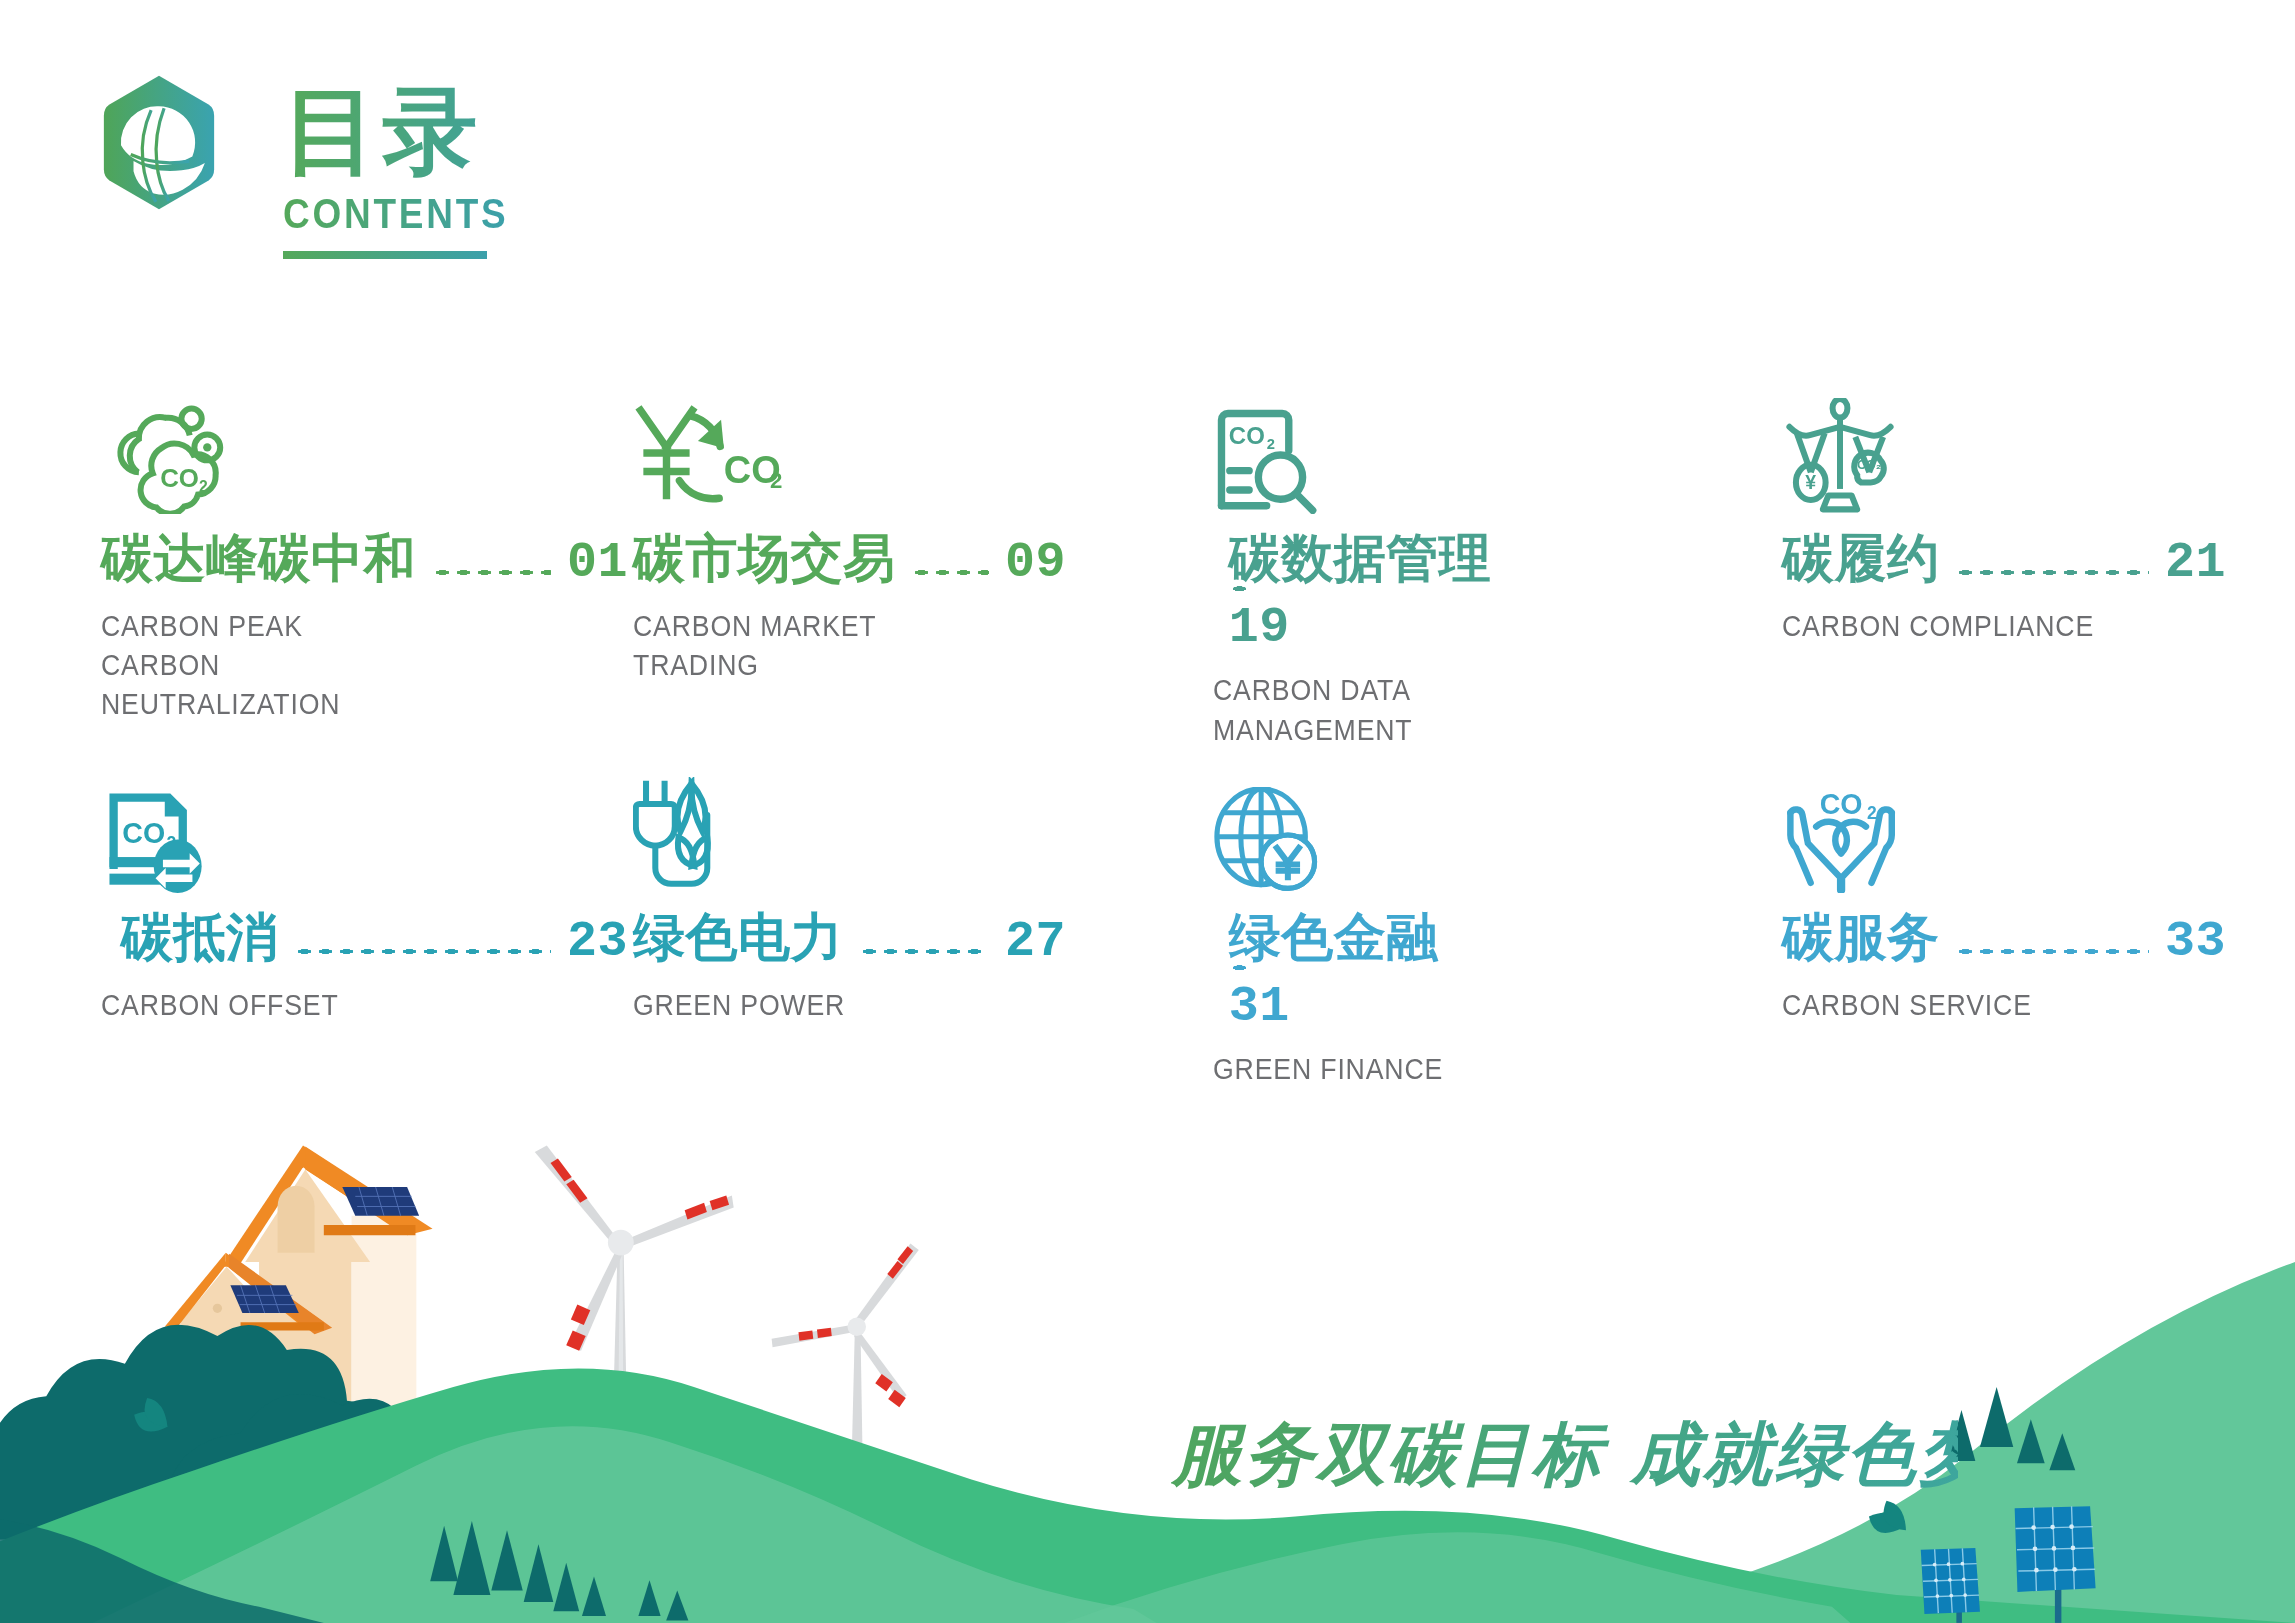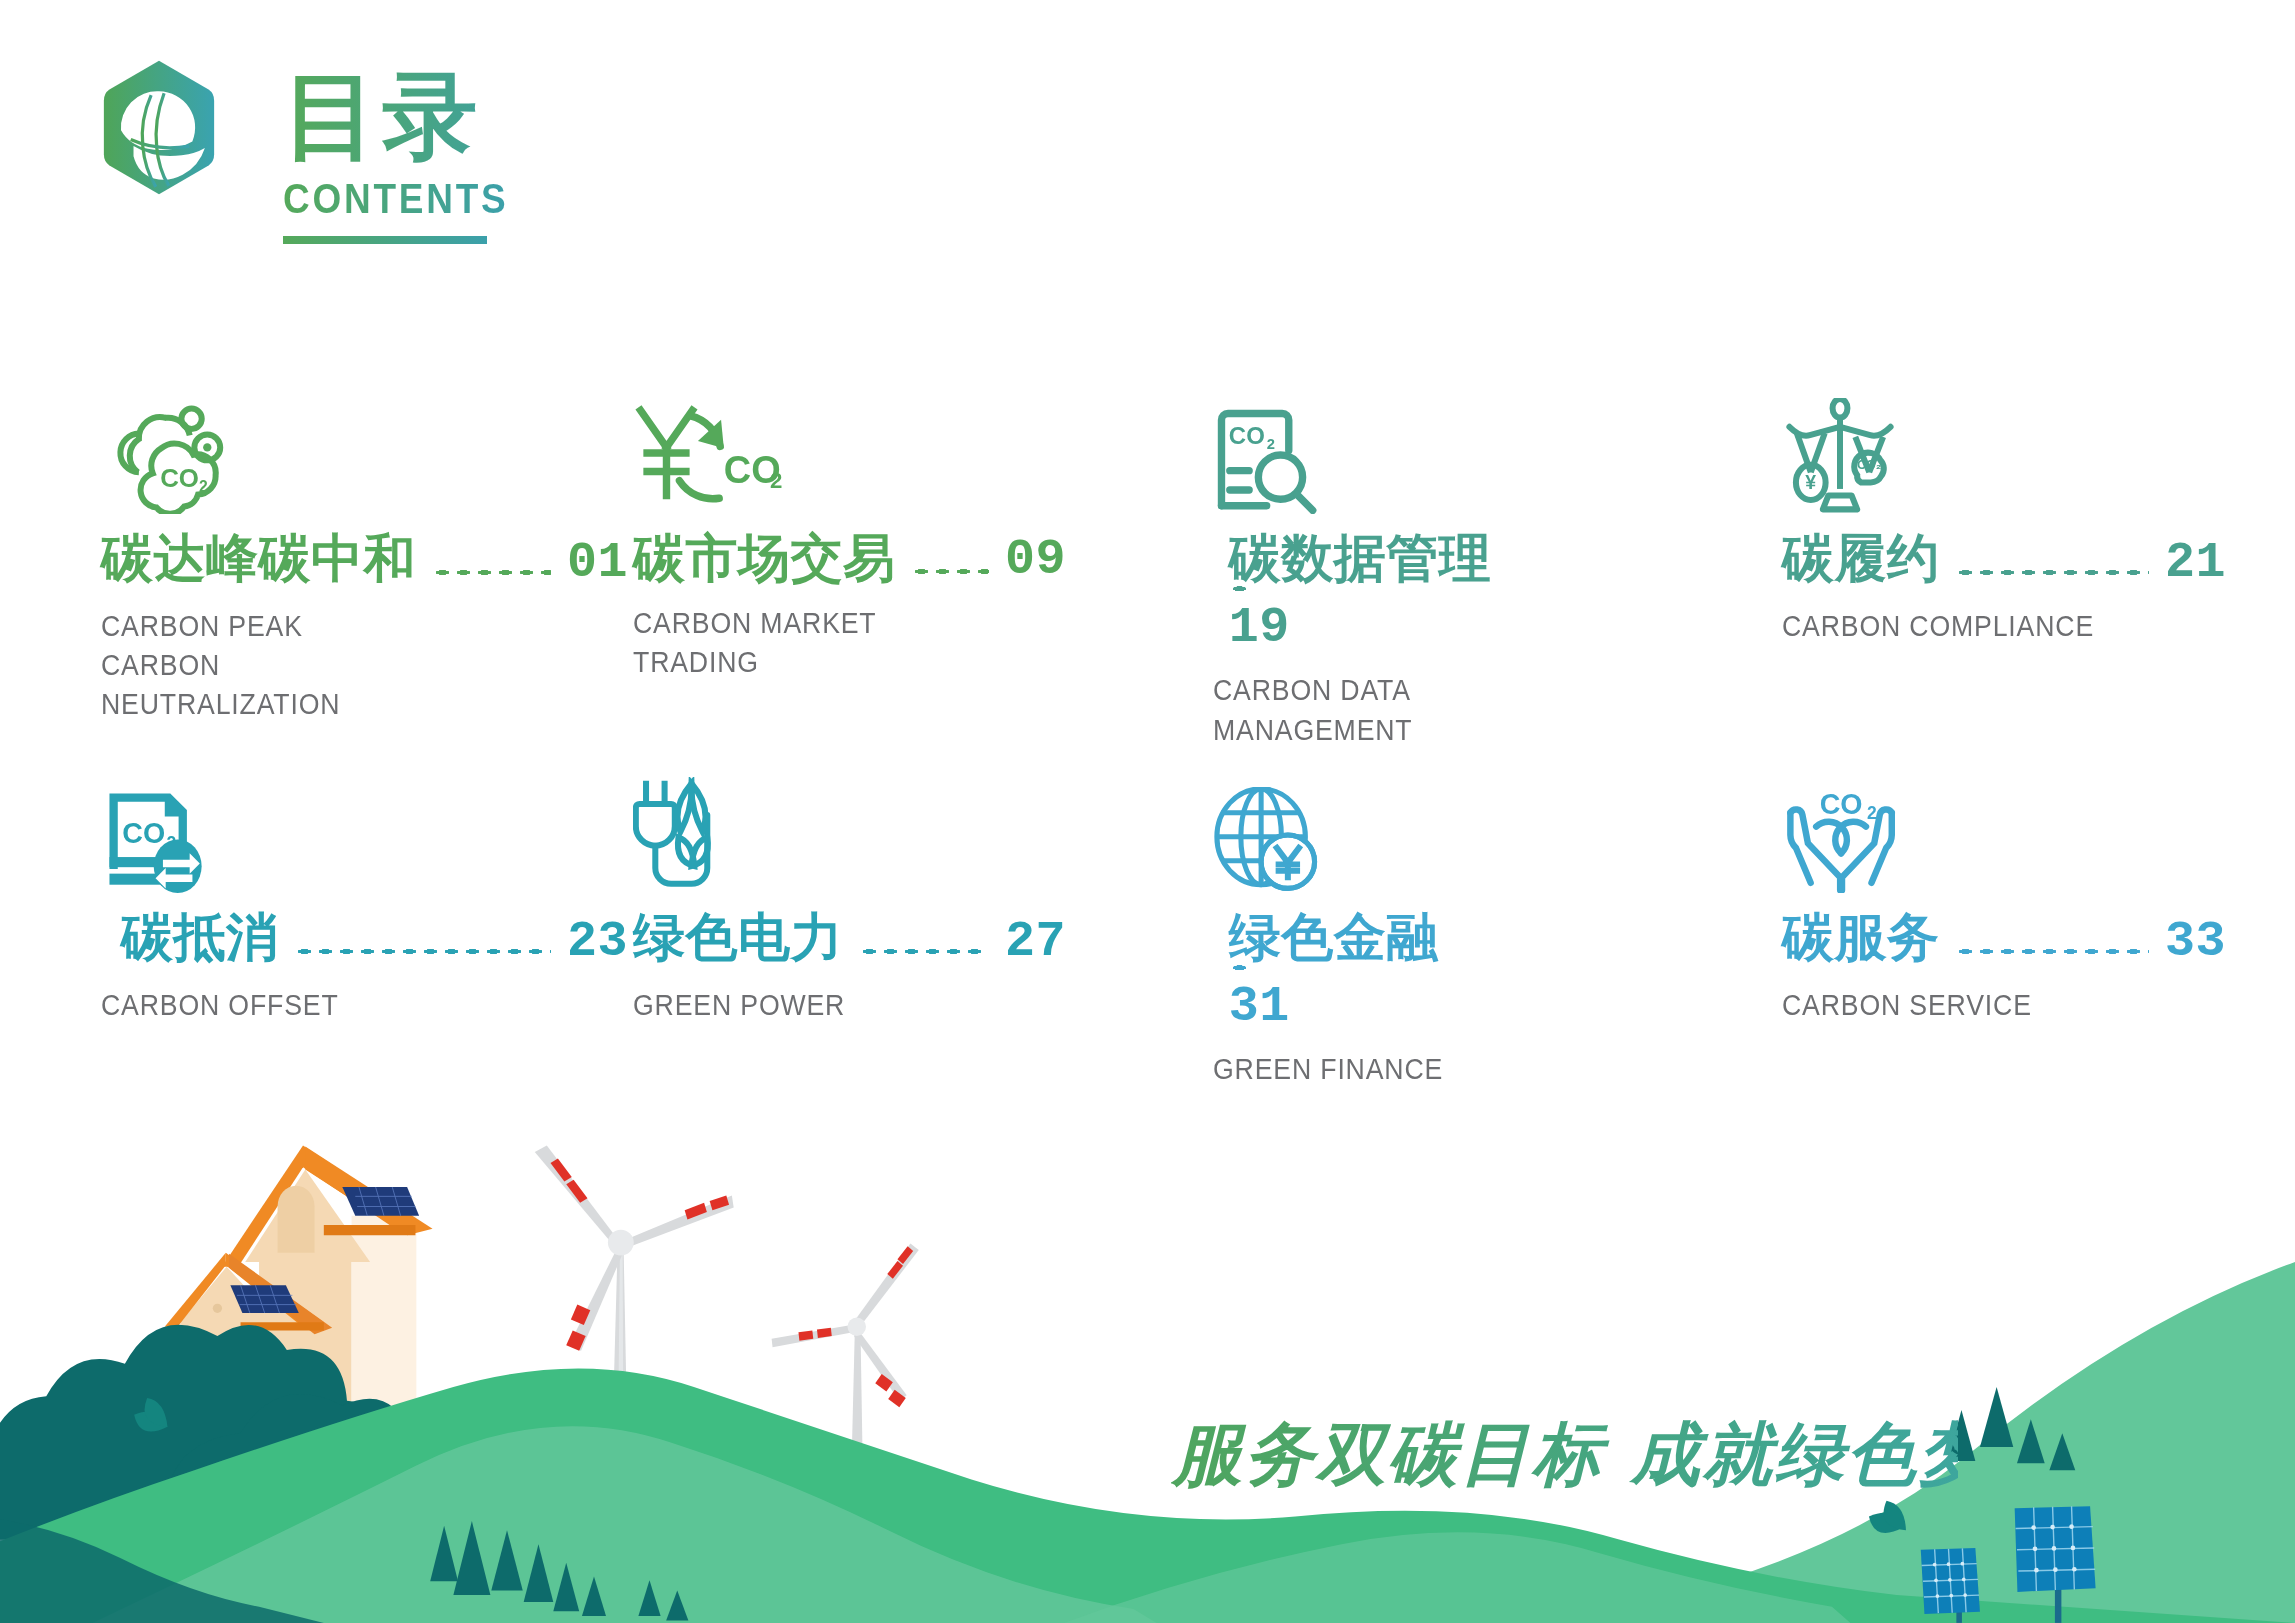--- a/index.html
+++ b/index.html
@@ -5,21 +5,21 @@
   html,body{margin:0;padding:0;}
   body{
     width:2295px;height:1623px;
     background:#ffffff;
     font-family:"Liberation Sans","DejaVu Sans",sans-serif;
     overflow:hidden;position:relative;
   }
   .page{position:absolute;inset:0;width:2295px;height:1623px;overflow:hidden;}
 
   
-  .header{position:absolute;left:101px;top:58px;display:flex;align-items:flex-start;}
+  .header{position:absolute;left:101px;top:73px;display:flex;align-items:flex-start;}
   .logo-mark{width:116px;height:139px;position:relative;flex:0 0 auto;}
   .title-block{margin-left:66px;padding-top:11px;}
   .title-cn{
     font-size:95px;line-height:1;font-weight:700;letter-spacing:4.6px;
     background:linear-gradient(90deg,#55a95a 0%,#3ba0ab 100%);
     -webkit-background-clip:text;background-clip:text;color:transparent;
     font-family:"DejaVu Sans","Liberation Sans",sans-serif;
   }
   .title-en{
     margin-top:13px;
@@ -126,21 +126,21 @@
       <div class="icon-wrap">
         <svg width="153" height="111" viewBox="0 0 330 240" fill="none" stroke="#55a95a" stroke-width="16">
           <path d="M16 16 L72 96 M128 16 L72 96 M72 96 L72 200 M30 108 L114 108 M30 148 L114 148" stroke-linecap="square"></path>
           <path d="M124 28 a86 86 0 0 1 64 66" stroke-linecap="round"></path>
           <path d="M190 36 L196 98 L140 82" fill="#55a95a" stroke="none"></path>
           <path d="M186 206 a86 86 0 0 1 -86 -38" stroke-linecap="round"></path>
           <text x="196" y="172" font-family="Liberation Sans, sans-serif" font-size="82" font-weight="700" fill="#55a95a" stroke="none">CO</text>
           <text x="296" y="184" font-family="Liberation Sans, sans-serif" font-size="48" font-weight="700" fill="#55a95a" stroke="none">2</text>
         </svg>
       </div>
-      <div class="entry-line" style="color:#55a95a;align-items:flex-end;">
+      <div class="entry-line" style="color:#55a95a;">
         <span class="entry-cn">碳市场交易</span>
         <span class="leader"></span>
         <span class="entry-pg">09</span>
       </div>
       <div class="entry-en">CARBON MARKET
 TRADING</div>
     </div>
 
     <div class="toc-item" style="left:1213px;top:0;width:463px;">
       <div class="icon-wrap">

